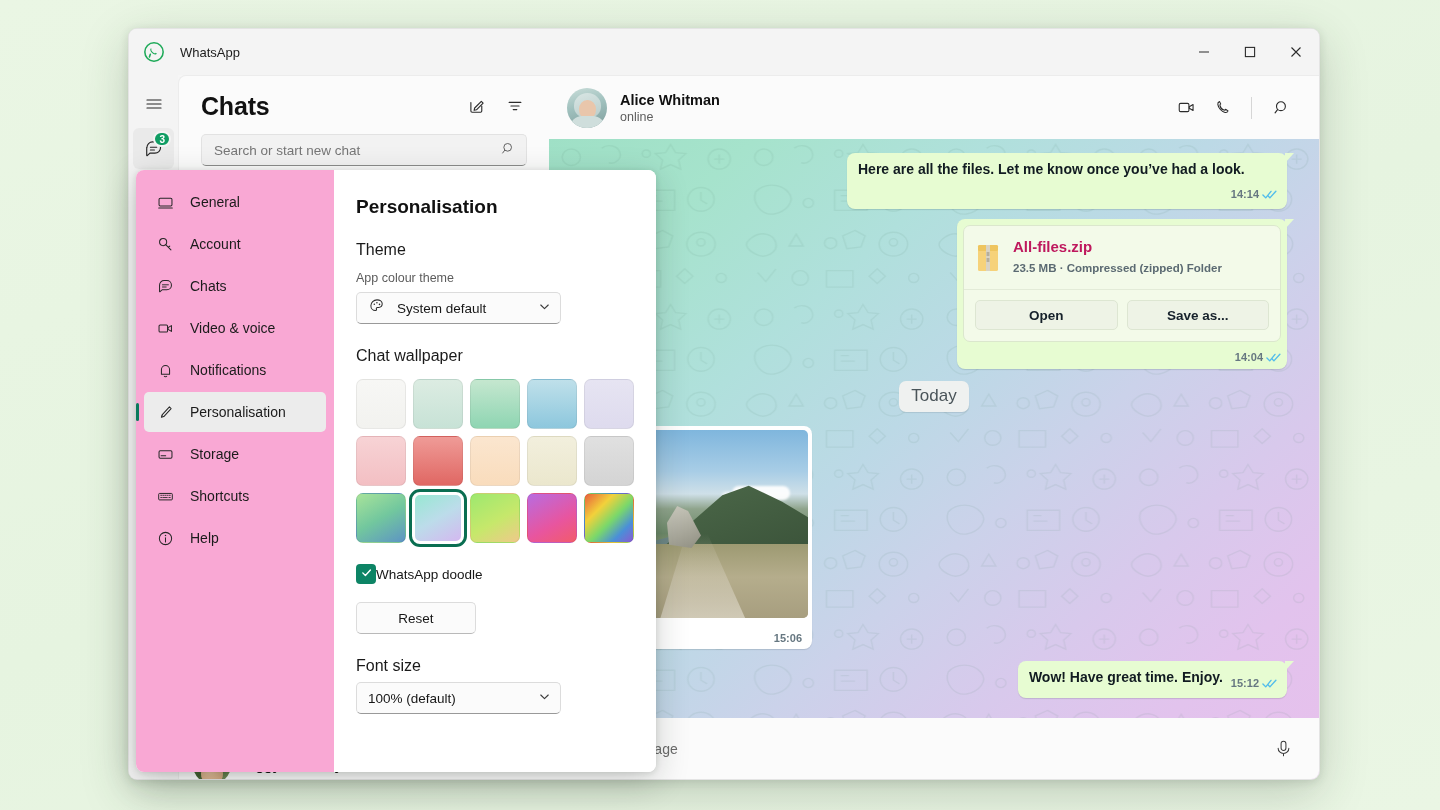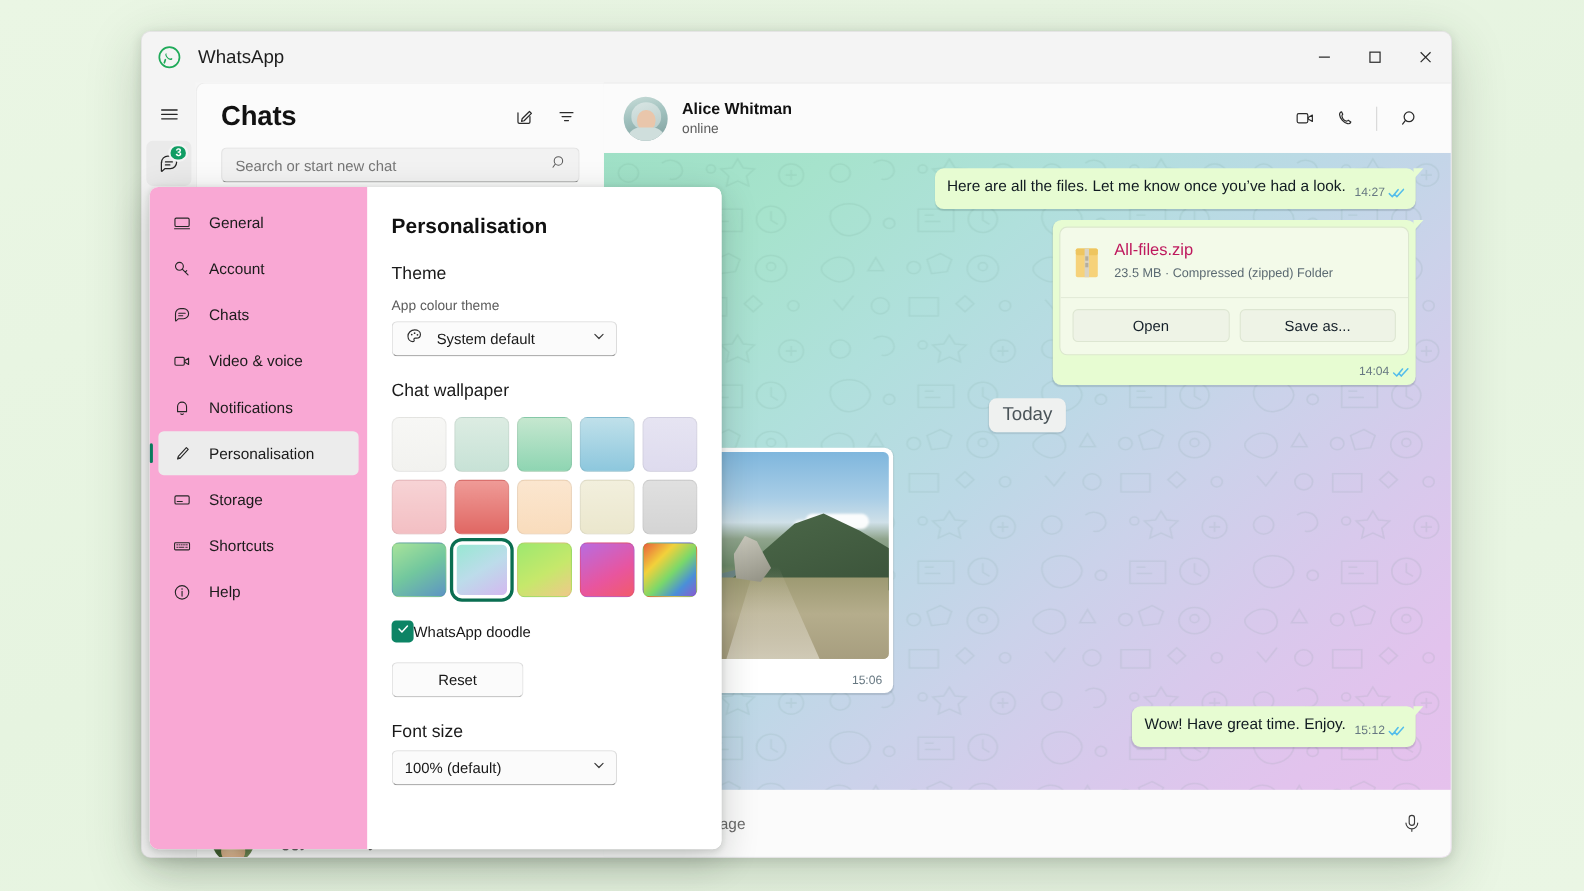--- a/index.html
+++ b/index.html
@@ -25,21 +25,21 @@
     border: 1px solid rgba(0,0,0,.07);
   }
 
   
   .titlebar {
     position: absolute; left:0; top:0; width:100%; height:46px;
     background: #f4f4f4;
     display: flex; align-items: center;
   }
   .tb-logo { margin-left: 14px; width: 22px; height: 22px; display:flex; align-items:center; justify-content:center;}
-  .tb-title { margin-left: 15px; font-size: 17px; color: #1c1c1c; }
+  .tb-title { margin-left: 15px; font-size: 13px; color: #1c1c1c; }
   .win-ctrls { margin-left: auto; display: flex; height: 46px; }
   .win-btn {
     width: 46px; height: 46px; display: flex; align-items: center; justify-content: center;
     color: #2b2b2b;
   }
 
   
   .appbody {
     position: absolute; left:0; top:46px; right:0; bottom:0;
     display: flex;
@@ -170,21 +170,21 @@
        #e2c3ed 85%, #e7c0ec 100%);
     overflow: hidden;
   }
   .doodle { position:absolute; inset:0; opacity: .20; }
 
   .msgs {
     position: absolute; inset: 0;
     padding: 14px 32px 70px 32px;
     overflow: hidden;
   }
-  .row { display: flex; margin-bottom: 10px; }
+  .row { display: flex; margin-bottom: 10px; font-weight: bold; }
   .row.out { justify-content: flex-end; }
   .row.in { justify-content: flex-start; }
 
   .bub {
     position: relative;
     border-radius: 8px;
     padding: 7px 10px 7px 11px;
     font-size: 14px; color: #111b21;
     box-shadow: 0 1px 1px rgba(11,20,26,.13);
     max-width: 440px;
@@ -533,21 +533,21 @@
           </defs>
           <rect width="760" height="700" fill="url(#dood)"></rect>
         </svg>
 
         <div class="msgs">
 
           <div class="row out">
             <div class="bub out">
               <span>Here are all the files. Let me know once you’ve had a look.</span>
               <span class="meta">
-                <span>14:27</span>
+                <span>14:14</span>
                 <span class="ticks">
                   <svg width="15" height="11" viewBox="0 0 16 11">
                     <path d="M1 6.1l3 3L9.6 2.2M6.2 6.6l2.2 2.5L14.8 2" fill="none" stroke="currentColor" stroke-width="1.5" stroke-linecap="round" stroke-linejoin="round"></path>
                   </svg>
                 </span>
               </span>
             </div>
           </div>
 
           <div class="row out">

